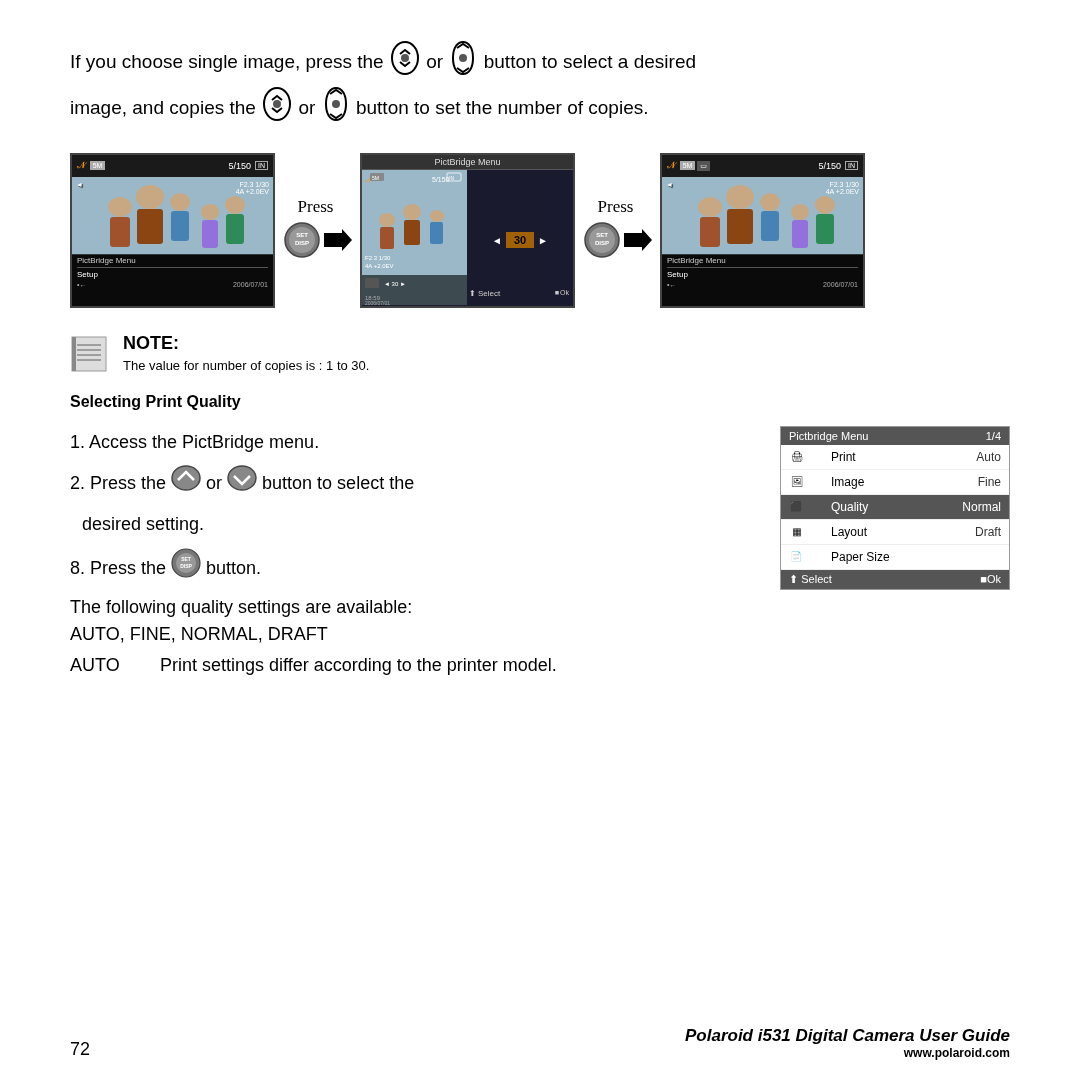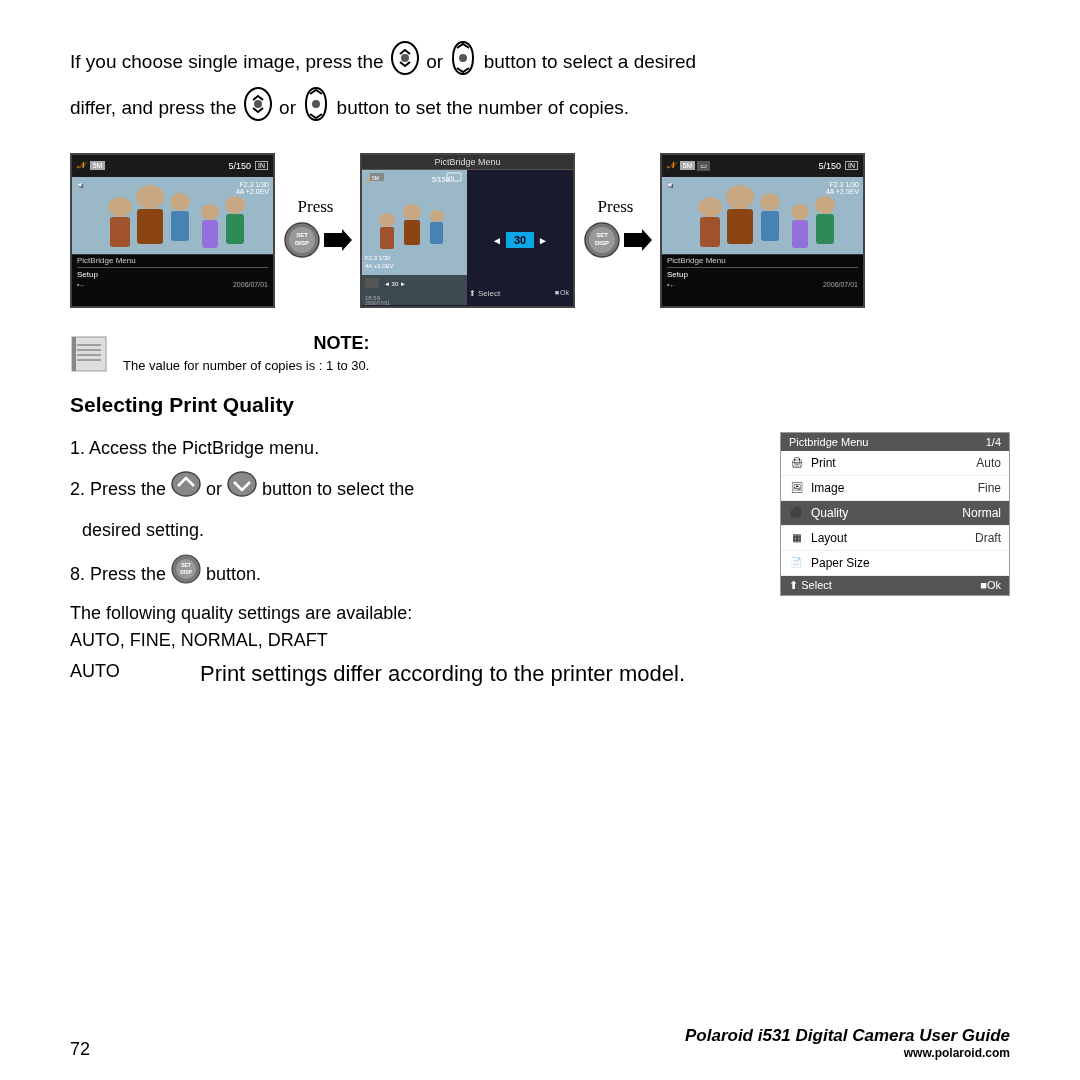--- a/index.html
+++ b/index.html
@@ -158,21 +158,21 @@
       display: flex;
       align-items: center;
       gap: 4px;
       margin-top: 10px;
     }
     .pb-arrow {
       color: #fff;
       font-size: 10px;
     }
     .pb-copies-num {
-      background: #0ea5e9;
+      background: #a16207;
       color: #000;
       font-size: 11px;
       font-weight: bold;
       padding: 2px 6px;
       min-width: 28px;
       text-align: center;
     }
 
     
     .press-label {
@@ -192,30 +192,29 @@
     }
     .note-icon {
       width: 38px;
       height: 38px;
       flex-shrink: 0;
       margin-top: 2px;
     }
     .note-content .note-title {
       font-weight: bold;
       font-size: 18px;
-      text-align: right;
     }
     .note-content .note-body {
       font-size: 13px;
       margin-top: 4px;
     }
 
     
     .section-title {
-      font-size: 21px;
+      font-size: 16px;
       font-weight: bold;
       margin-bottom: 15px;
     }
 
     .quality-section {
       display: flex;
       gap: 30px;
       align-items: flex-start;
     }
     .quality-text {
@@ -241,22 +240,21 @@
       display: flex;
       gap: 20px;
       margin-top: 10px;
     }
     .auto-label {
       font-size: 18px;
       font-weight: normal;
       min-width: 70px;
     }
     .auto-desc {
-      font-size: 22px;
-      margin-left: 40px;
+      font-size: 18px;
     }
 
     
     .pb-menu-panel {
       width: 230px;
       border: 1px solid #999;
       background: #fff;
       flex-shrink: 0;
       margin-top: 0;
     }
@@ -284,20 +282,21 @@
       height: 16px;
       margin-right: 6px;
       display: inline-flex;
       align-items: center;
       justify-content: center;
       font-size: 10px;
     }
     .pb-menu-row .row-label {
       flex: 1;
       font-size: 12px;
+      margin-left: 20px;
     }
     .pb-menu-row .row-value {
       font-size: 12px;
       color: #333;
     }
     .pb-menu-row.selected .row-value {
       color: #fff;
     }
     .pb-menu-footer {
       background: #555;
@@ -363,21 +362,21 @@
     <span class="nav-btn">
       <svg width="28" height="36" viewBox="0 0 28 36">
         <path d="M14 2 C8 2 4 8 4 18 C4 28 8 34 14 34 C20 34 24 28 24 18 C24 8 20 2 14 2Z" fill="none" stroke="#000" stroke-width="2"></path>
         <path d="M8 8 L14 4 L20 8" fill="none" stroke="#000" stroke-width="2"></path>
         <path d="M8 28 L14 32 L20 28" fill="none" stroke="#000" stroke-width="2"></path>
         <circle cx="14" cy="18" r="4" fill="#555"></circle>
       </svg>
     </span>
     <span>button to select a desired</span>
     <br>
-    <span>differ, and press  the</span>
+    <span>image, and copies  the</span>
     
     <span class="nav-btn">
       <svg width="30" height="36" viewBox="0 0 30 36">
         <ellipse cx="15" cy="18" rx="13" ry="16" fill="none" stroke="#000" stroke-width="2"></ellipse>
         <path d="M10 14 L15 10 L20 14" fill="none" stroke="#000" stroke-width="2"></path>
         <path d="M10 22 L15 26 L20 22" fill="none" stroke="#000" stroke-width="2"></path>
         <circle cx="15" cy="18" r="4" fill="#555"></circle>
       </svg>
     </span>
     <span>or</span>

